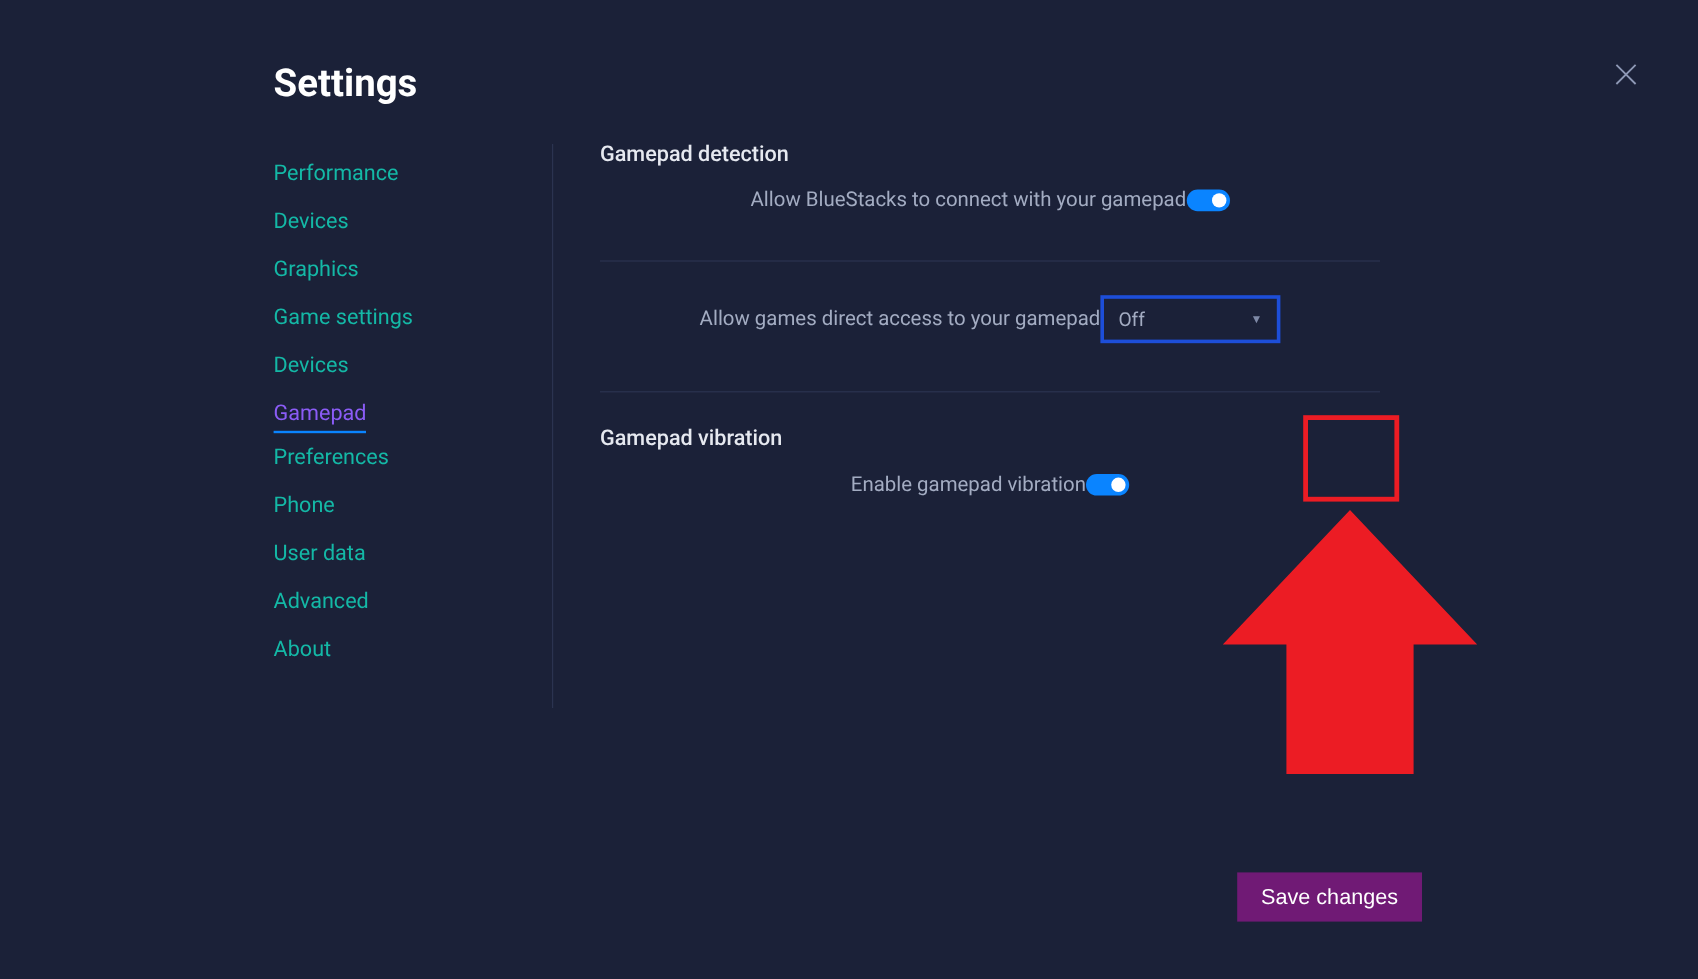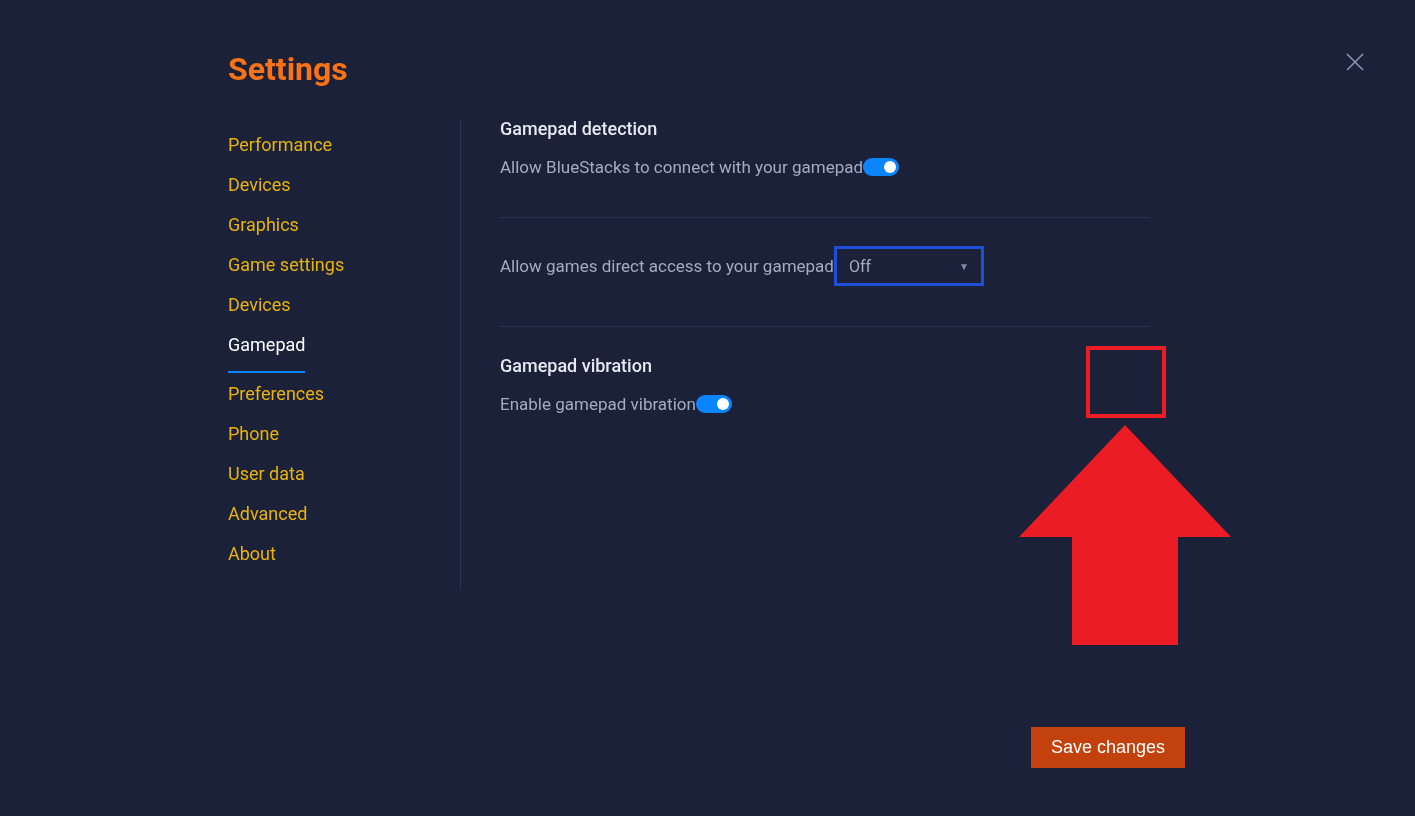--- a/index.html
+++ b/index.html
@@ -20,40 +20,40 @@
     height: 20px;
     cursor: pointer;
   }
   .close-btn svg { width: 100%; height: 100%; }
   .title {
     position: absolute;
     top: 50px;
     left: 228px;
     font-size: 32px;
     font-weight: 700;
-    color: #f97316;
+    color: #ffffff;
   }
   .sidebar {
     position: absolute;
     top: 125px;
     left: 228px;
     width: 200px;
   }
   .sidebar-item {
     font-size: 18px;
-    color: #eab308;
+    color: #14b8a6;
     padding: 9px 0;
     cursor: pointer;
     display: inline-block;
     clear: both;
   }
   .sidebar-item.active {
-    color: #ffffff;
+    color: #8b5cf6;
     border-bottom: 2px solid #0a84ff;
-    padding-bottom: 16px;
+    padding-bottom: 4px;
   }
   .sidebar-row { display: block; margin-bottom: 1px; }
   .divider {
     position: absolute;
     top: 120px;
     left: 460px;
     width: 1px;
     height: 470px;
     background: #2b3350;
   }
@@ -74,21 +74,21 @@
     color: #e6e9f0;
     font-weight: 500;
     margin-bottom: 18px;
     display: flex;
     align-items: center;
     gap: 10px;
   }
   .section-row {
     display: flex;
     align-items: center;
-    justify-content: flex-start;
+    justify-content: center;
     font-size: 17px;
     color: #a3acc2;
   }
   .help-icon {
     width: 18px;
     height: 18px;
     border: 1.5px solid #7e89a6;
     border-radius: 50%;
     display: inline-flex;
     align-items: center;
@@ -125,21 +125,21 @@
     display: flex;
     align-items: center;
     justify-content: space-between;
     cursor: pointer;
   }
   .select .chev { font-size: 10px; color: #7e89a6; }
   .save-btn {
     position: absolute;
     bottom: 48px;
     right: 230px;
-    background: #c2410c;
+    background: #701a75;
     color: #fff;
     font-size: 18px;
     font-weight: 500;
     border: none;
     padding: 10px 20px;
     cursor: pointer;
   }
   .annotation-box {
     position: absolute;
     border: 4px solid #ec1c24;

